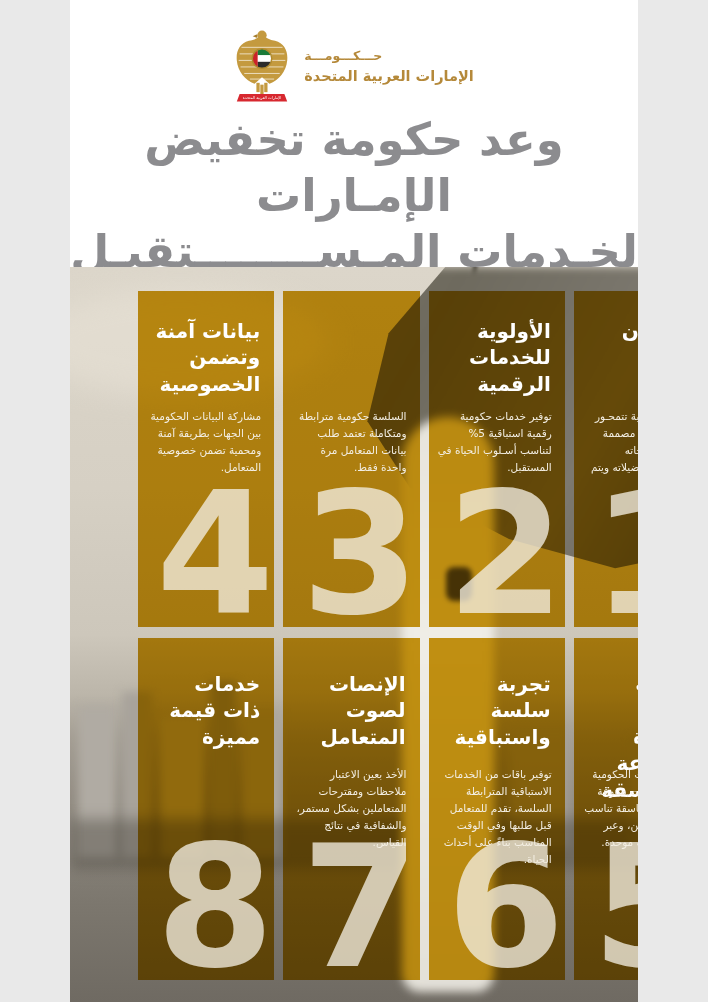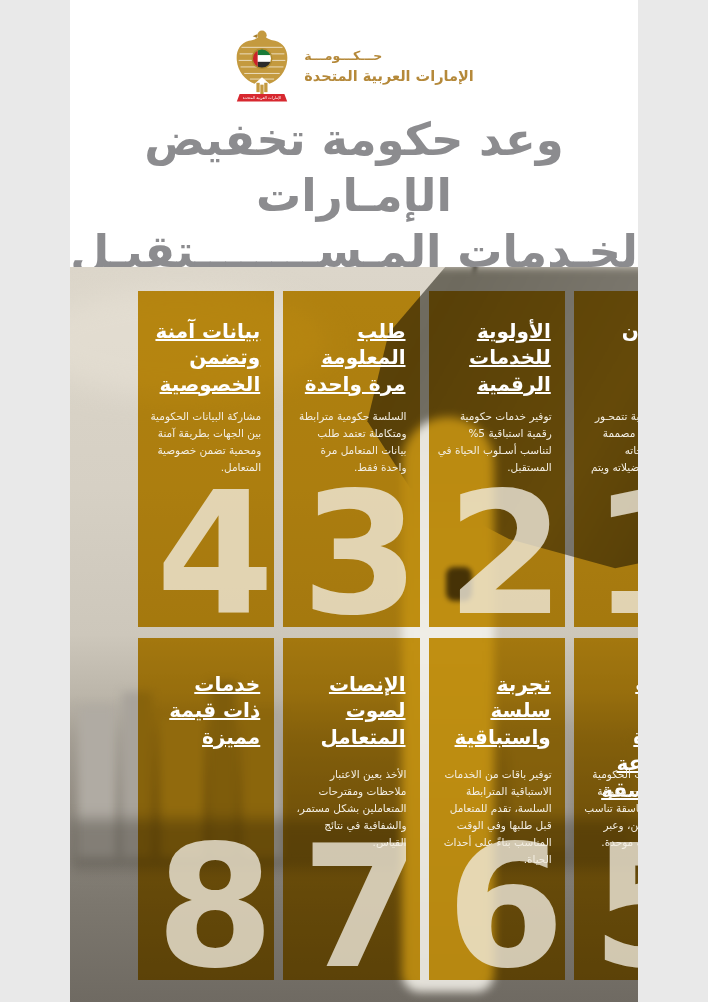--- a/index.html
+++ b/index.html
@@ -61,21 +61,21 @@
     position:absolute;left:68px;width:572px;
     display:flex;direction:rtl;gap:9px;
   }
   .row1{top:291px;height:336px;}
   .row2{top:638px;height:342px;}
   .card{position:relative;flex:1 1 0;}
   .card-fill{position:absolute;inset:0;background:#cd9a13;mix-blend-mode:multiply;}
   .card-title{
     position:relative;z-index:2;margin:0 14px 0 8px;
     direction:rtl;text-align:right;white-space:pre-line;
-    color:#ffffff;font-weight:bold;font-size:20px;line-height:1.32;text-decoration:underline;
+    color:#ffffff;font-weight:bold;font-size:20px;line-height:1.32;
   }
   .row1 .card-title{padding-top:27px;}
   .row2 .card-title{padding-top:33px;}
   .card-body{
     position:absolute;z-index:2;right:13px;left:9px;margin:0;
     direction:rtl;text-align:right;
     color:#f3eee3;font-size:10.5px;line-height:1.62;
   }
   .row1 .card-body{top:117px;}
   .row2 .card-body{top:128px;}
@@ -161,23 +161,20 @@
     <div class="card">
       <div class="card-fill"></div>
       <h3 class="card-title">الأولوية
 للخدمات
 الرقمية</h3>
       <p class="card-body">توفير خدمات حكومية رقمية استباقية 5% لتناسب أسـلوب الحياة في المستقبل.</p>
       <div class="card-number">2</div>
     </div>
     <div class="card">
       <div class="card-fill"></div>
-      <h3 class="card-title">طلب
-المعلومة
-مرة واحدة</h3>
       <p class="card-body">السلسة حكومية مترابطة ومتكاملة تعتمد طلب بيانات المتعامل مرة واحدة فقط.</p>
       <div class="card-number">3</div>
     </div>
     <div class="card">
       <div class="card-fill"></div>
       <h3 class="card-title">بيانات آمنة
 وتضمن
 الخصوصية</h3>
       <p class="card-body">مشاركة البيانات الحكومية بين الجهات بطريقة آمنة ومحمية تضمن خصوصية المتعامل.</p>
       <div class="card-number">4</div>

